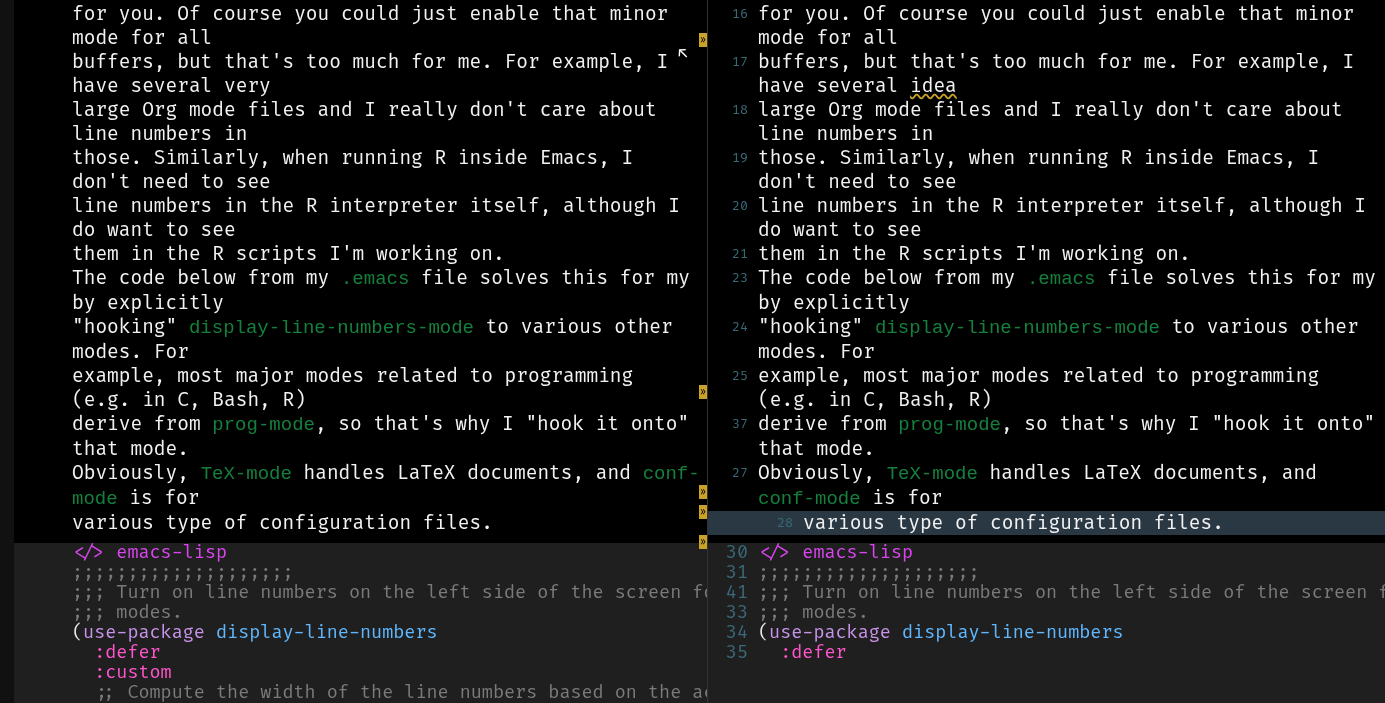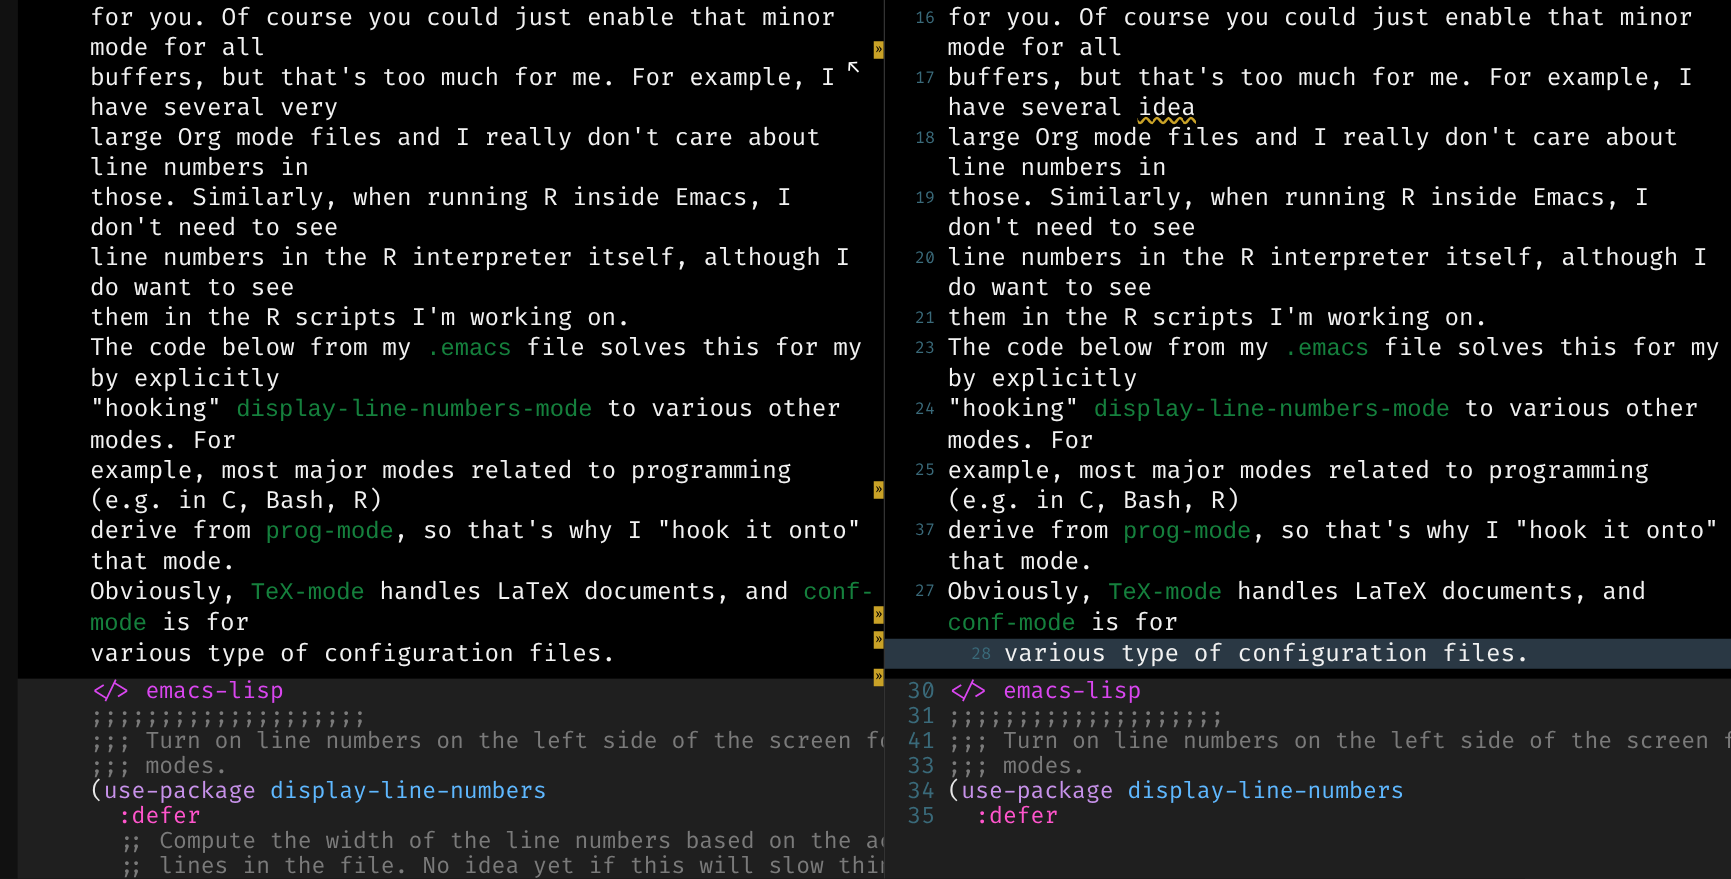--- a/index.html
+++ b/index.html
@@ -134,20 +134,21 @@
         <div class="prose-text"><span>Obviously, </span><span class="code-tok">TeX-mode</span><span> handles LaTeX documents, and </span><span class="code-tok">conf-mode</span><span> is for</span></div>
         <div class="prose-text"><span>various type of configuration files.</span></div>
       </div>
     <div class="code-region left" id="code-left">
         <div class="code-line-wrap"><div><span class="tok-meta">&lt;/&gt; emacs-lisp</span></div></div>
         <div class="code-line-wrap"><div><span class="tok-comment">;;;;;;;;;;;;;;;;;;;;</span></div></div>
         <div class="code-line-wrap"><div><span class="tok-comment">;;; Turn on line numbers on the left side of the screen for so</span></div></div>
         <div class="code-line-wrap"><div><span class="tok-comment">;;; modes.</span></div></div>
         <div class="code-line-wrap"><div><span>(</span><span class="tok-keyword">use-package</span><span> </span><span class="tok-fn">display-line-numbers</span></div></div>
         <div class="code-line-wrap"><div><span>  </span><span class="tok-pink">:defer</span></div></div>
+        <div class="code-line-wrap"><div><span>  </span><span class="tok-pink">:custom</span></div></div>
         <div class="code-line-wrap"><div><span>  </span><span class="tok-comment">;; Compute the width of the line numbers based on the actual</span></div></div>
         <div class="code-line-wrap"><div><span>  </span><span class="tok-comment">;; lines in the file. No idea yet if this will slow things d</span></div></div>
       </div>
     <div id="markers-left">
         <div class="right-marker" style="right: 0px; top: 33px;">»</div>
         <div class="right-marker" style="right: 0px; top: 385px;">»</div>
         <div class="right-marker" style="right: 0px; top: 485px;">»</div>
         <div class="right-marker" style="right: 0px; top: 505px;">»</div>
         <div class="right-marker" style="right: 0px; top: 535px;">»</div>
       </div>

